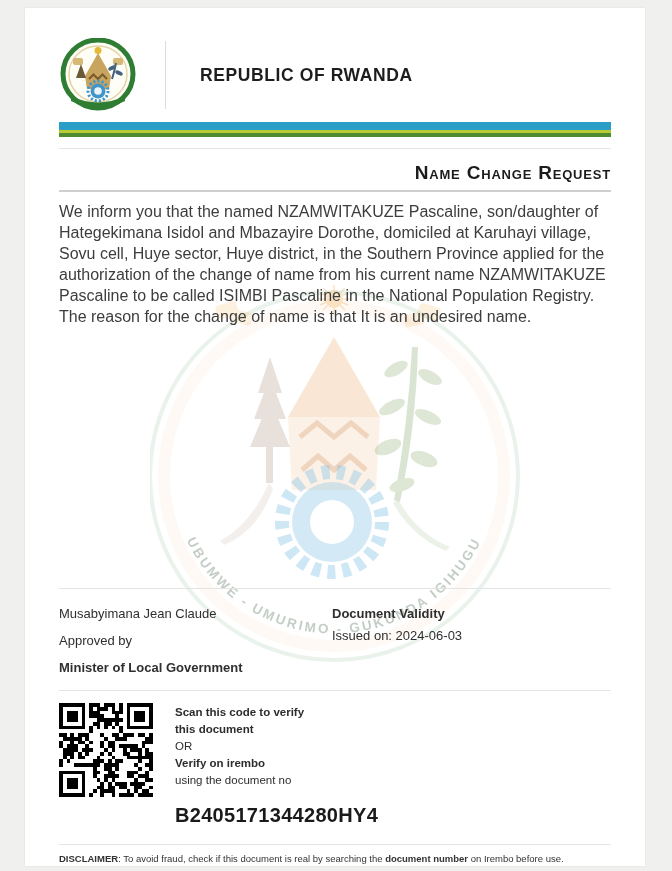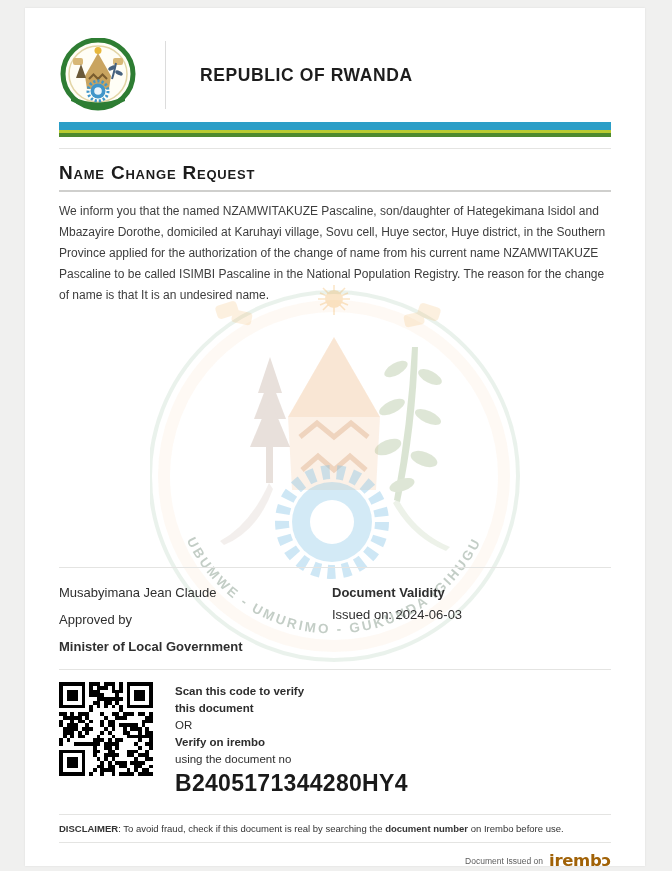--- a/index.html
+++ b/index.html
@@ -28,45 +28,45 @@
   .flagbar{margin-top:10px;}
   .flagbar .b{height:8px;}
   .flagbar .y{height:3px;}
   .flagbar .g{height:4px;}
   .rule{height:1px;background:#e4e4e2;}
   .rule-thick{height:2px;background:#cfcfcd;}
   
   .doc-title{
     margin-top:13px;
     font-variant:small-caps;
-    font-size:19px;font-weight:bold;color:#1c1c1c;letter-spacing:.8px;
+    font-size:19px;font-weight:bold;color:#1c1c1c;letter-spacing:.8px;text-align:right;
   }
   .title-rule{margin-top:6px;}
   
   .body-text{
     margin-top:9px;width:552px;
-    font-size:12px;line-height:21px;color:#3d3d3d;
+    font-size:16px;line-height:21px;color:#3d3d3d;
   }
   
   .watermark{position:absolute;left:125px;top:277px;width:390px;height:390px;z-index:1;pointer-events:none;}
   
   .sep-approval{margin-top:261px;}
   .approval-row{display:flex;padding-top:17px;}
   .approval-left{width:273px;}
   .approval-right{flex:1;}
   .line{font-size:13px;color:#2f2f2f;margin-bottom:12px;}
   .line.bold{font-weight:bold;}
   .sep-qr{margin-top:3px;}
   
   .verify-row{display:flex;padding-top:12px;align-items:flex-start;}
   .qr{width:94px;height:94px;flex:0 0 94px;}
   .verify-text{margin-left:22px;padding-top:3px;}
   .v-line{font-size:11.5px;color:#2d2d2d;margin-bottom:5px;}
   .v-line.bold{font-weight:bold;}
-  .doc-no{font-size:23px;font-weight:bold;color:#1a1a1a;letter-spacing:.3px;margin-top:5px;}
+  .doc-no{font-size:20px;font-weight:bold;color:#1a1a1a;letter-spacing:.3px;margin-top:18px;}
   
   .sep-disc{margin-top:17px;}
   .disclaimer{font-size:9.5px;color:#333;padding:8px 0;}
   .disclaimer b{font-weight:bold;margin-top:17px;}
   
   .footer{padding-top:8px;text-align:right;}
   .footer-label{font-size:8.5px;color:#5d5d5d;vertical-align:2px;}
   .brand{
     font-family:"DejaVu Sans", sans-serif;
     font-size:16.5px;font-weight:bold;color:#a16207;

